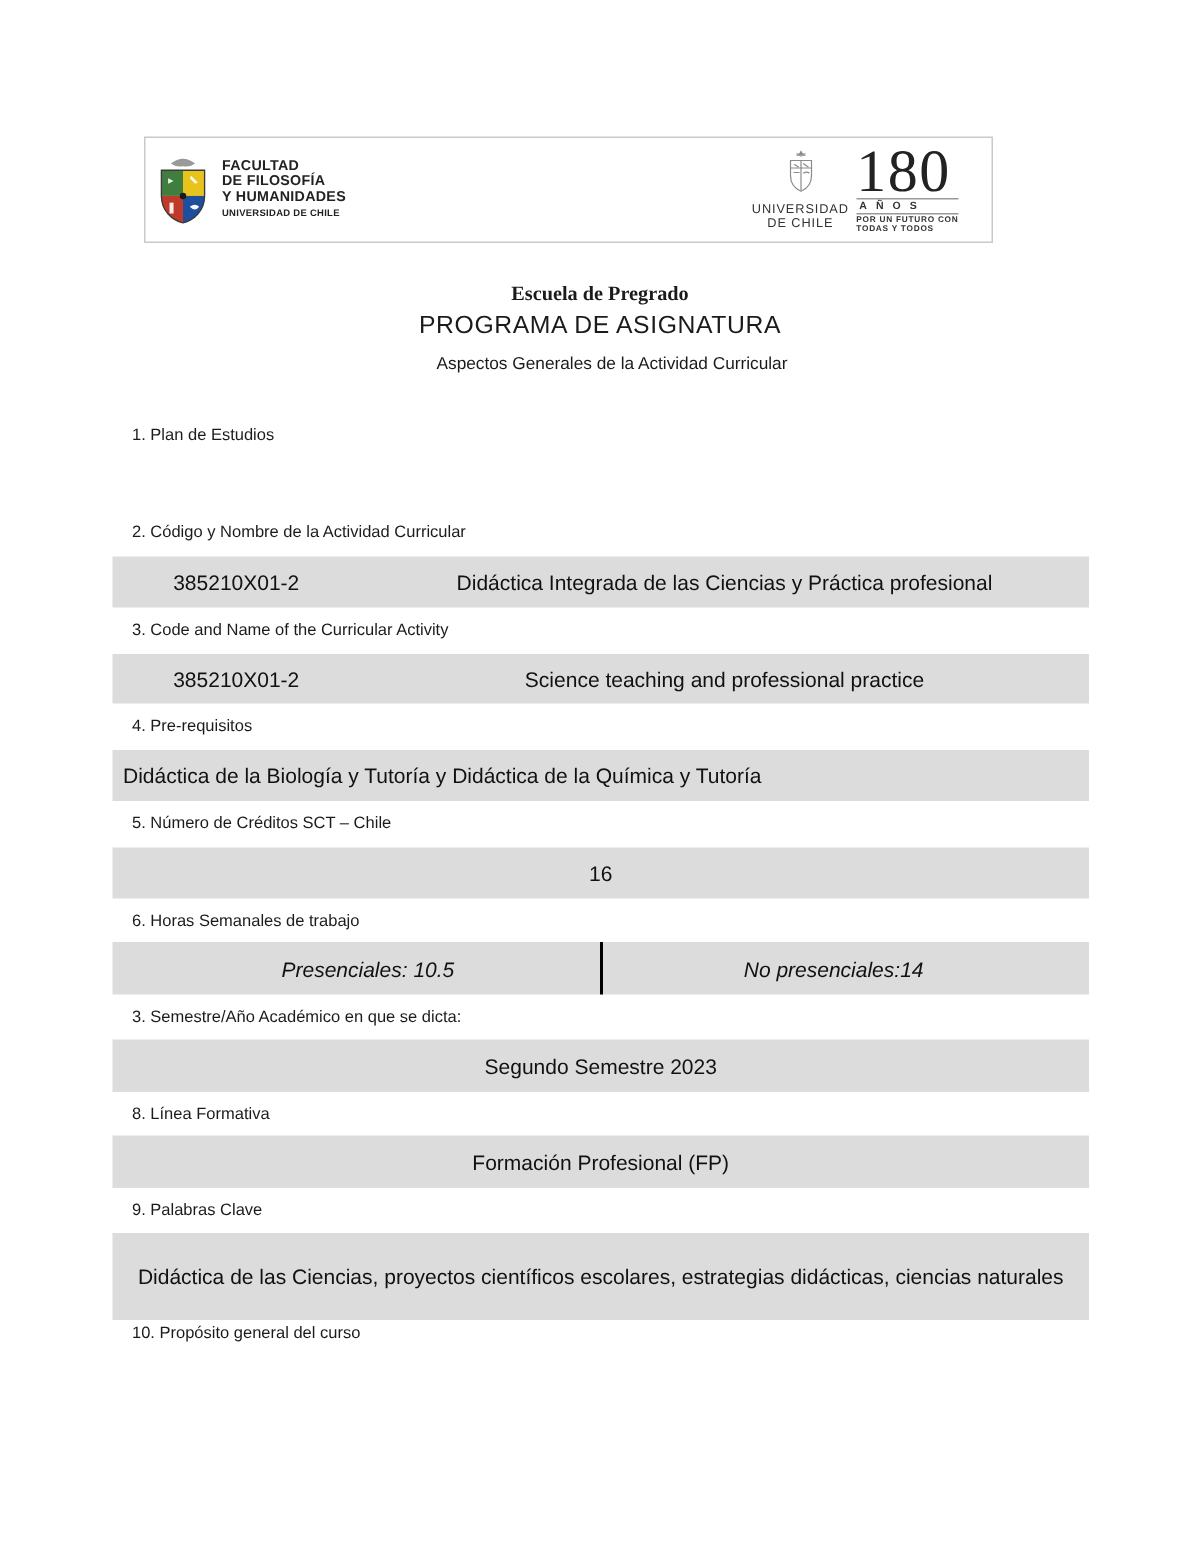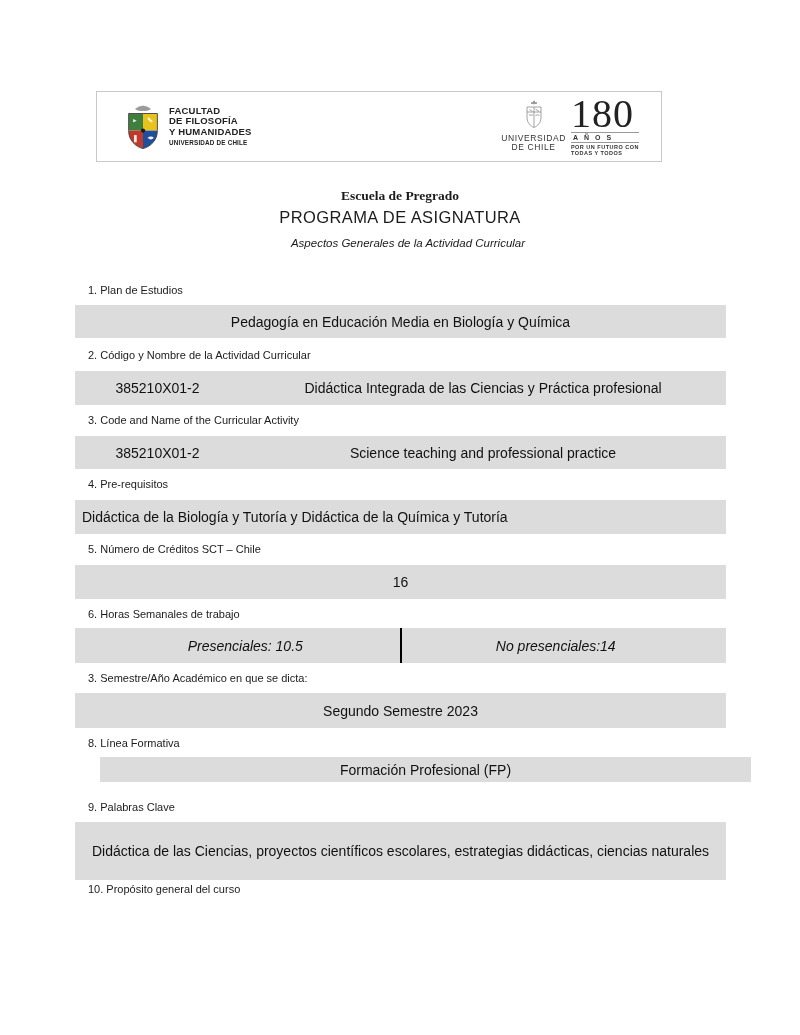--- a/index.html
+++ b/index.html
@@ -27,21 +27,21 @@
   
   .header-banner {
     position: absolute;
     left: 96px; top: 91px;
     width: 566px; height: 71px;
     border: 1px solid var(--header_border);
     background: #fff;
     display: flex;
     align-items: center;
     justify-content: space-between;
-    padding: 0 22px 0 28px;
+    padding: 0 22px 0 7px;
   }
   .logo-left { display: flex; align-items: center; gap: 8px; }
   .fac-text { font-weight: bold; font-size: 9.5px; line-height: 10.5px; letter-spacing: 0.2px; color: #222; }
   .fac-text .fac-sub { font-size: 6.3px; line-height: 8px; margin-top: 2px; letter-spacing: 0.2px; }
 
   .logo-right { display: flex; align-items: flex-start; gap: 5px; }
   .uni-left { text-align: center; padding-top: 3px; }
   .uni-name {
     font-family: Liberation Sans, sans-serif;
     font-size: 8.5px; line-height: 9.5px; letter-spacing: 0.6px; color: #333;
@@ -72,21 +72,21 @@
     font-weight: bold; font-size: 13.5px;
   }
   .doc-title {
     position: absolute; top: 208px; left: 0; width: 100%;
     text-align: center;
     font-size: 16.5px; letter-spacing: 0.4px;
   }
   .doc-subtitle {
     position: absolute; top: 237px; left: 0; width: 100%;
     text-align: center;
-    font-style: italic; font-size: 11.5px; padding-left: 16px;
+    font-size: 11.5px; padding-left: 16px;
   }
 
   
   .sec-label {
     position: absolute; left: 88px;
     font-size: 11px; line-height: 13px;
     color: var(--text);
   }
   .sec-box {
     position: absolute; left: 75px; width: 651px;
@@ -95,21 +95,21 @@
     font-size: 14px; color: #111;
     text-align: center;
   }
   .l1 { top: 284px; } .b1 { top: 305px; height: 33px; }
   .l2 { top: 349px; } .b2 { top: 371px; height: 34px; }
   .l3 { top: 414px; } .b3 { top: 436px; height: 33px; }
   .l4 { top: 478px; } .b4 { top: 500px; height: 34px; justify-content: flex-start; padding-left: 7px; text-align: left; }
   .l5 { top: 543px; } .b5 { top: 565px; height: 34px; }
   .l6 { top: 608px; } .b6 { top: 628px; height: 35px; padding: 16px; }
   .l7 { top: 672px; } .b7 { top: 693px; height: 35px; }
-  .l8 { top: 737px; } .b8 { top: 757px; height: 25px; margin-left: 25px; }
+  .l8 { top: 737px; } .b8 { top: 757px; height: 35px; }
   .l9 { top: 801px; } .b9 { top: 822px; height: 58px; padding: 16px 10px; line-height: 19px; }
   .l10 { top: 883px; }
 
   .code-cell { width: 165px; flex: 0 0 165px; text-align: center; }
   .name-cell { flex: 1; text-align: center; }
 
   .b6 .half { flex: 1; text-align: center; font-style: italic; }
   .vdivider {
     flex: 0 0 2px; width: 2px; height: 35px;
     background: var(--divider);
@@ -171,23 +171,20 @@
         </div>
       </div>
     </div>
   </div>
 
   <div class="school">Escuela de Pregrado</div>
   <div class="doc-title">PROGRAMA DE ASIGNATURA</div>
   <div class="doc-subtitle">Aspectos Generales de la Actividad Curricular</div>
 
   <div class="sec-label l1">1. Plan de Estudios</div>
-  <div class="sec-box b1">
-    <span>Pedagogía en Educación Media en Biología y Química</span>
-  </div>
 
   <div class="sec-label l2">2. Código y Nombre de la Actividad Curricular</div>
   <div class="sec-box b2">
     <span class="code-cell">385210X01-2</span>
     <span class="name-cell">Didáctica Integrada de las Ciencias y Práctica profesional</span>
   </div>
 
   <div class="sec-label l3">3. Code and Name of the Curricular Activity</div>
   <div class="sec-box b3">
     <span class="code-cell">385210X01-2</span>

